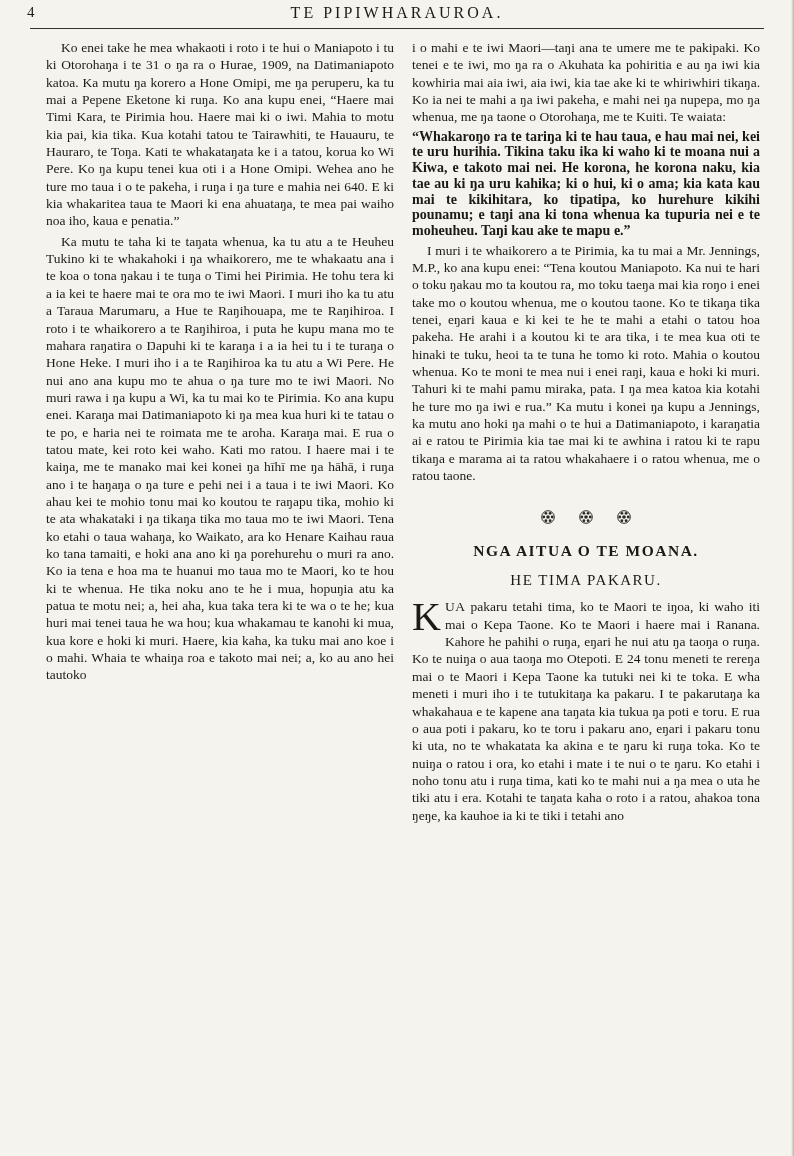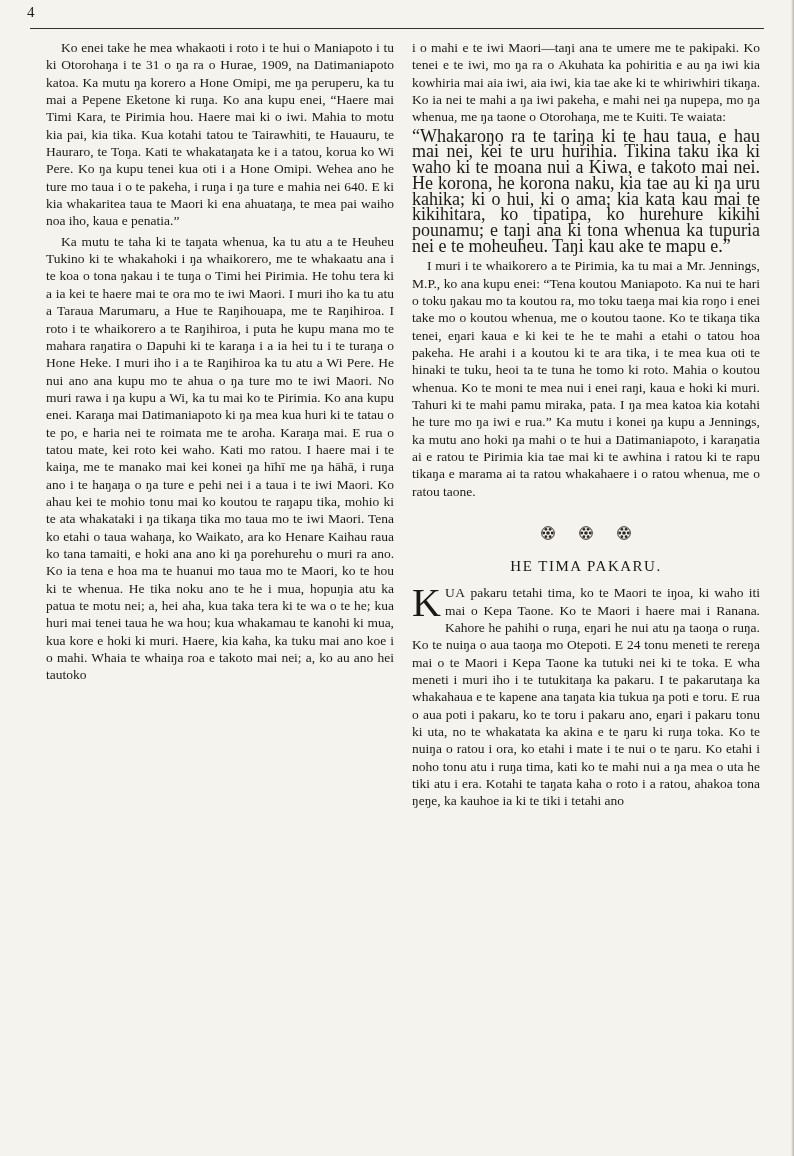--- a/index.html
+++ b/index.html
@@ -20,23 +20,24 @@
   .masthead { text-align:center; font-size:16px; letter-spacing:3px; }
   .header-rule { border-bottom:1px solid #37322b; margin:4px 30px 0 30px; }
 
   .columns { display:flex; gap:18px; padding:10px 32px 0 46px; }
   .col { width:348px; font-size:13.5px; line-height:17.35px; text-align:justify; }
   .col p { margin:0; }
   .col p + p { margin-top:3px; }
   .col p.indent { text-indent:15px; }
 
   .waiata {
-    font-size:18px;
+    font-size:14px;
     line-height:15.7px;
     margin:7px 0 7px 10px;
+    font-weight:bold;
   }
 
   .ornaments {
     display:flex; justify-content:center; align-items:center;
     gap:24px; margin:26px 0 18px 0;
   }
   .ornaments svg { display:block; }
 
   .article-heading {
     text-align:center; font-weight:bold; font-size:15.5px;
@@ -53,20 +54,21 @@
   }
   .lead { letter-spacing:0.5px; }
 </style>
 </head>
 <body>
 
 <div class="page">
 
   <header class="page-header">
     <div class="page-number">4</div>
+    <div class="masthead">TE PIPIWHARAUROA.</div>
   </header>
   <div class="header-rule"></div>
 
   <main class="columns">
 
     <section class="col">
       <p class="indent">Ko enei take he mea whakaoti i roto i te hui o Maniapoto i tu ki Otorohaŋa i te 31 o ŋa ra o Hurae, 1909, na Ŋatimaniapoto katoa. Ka mutu ŋa korero a Hone Omipi, me ŋa peruperu, ka tu mai a Pepene Eketone ki ruŋa. Ko ana kupu enei, “Haere mai Timi Kara, te Pirimia hou. Haere mai ki o iwi. Mahia to motu kia pai, kia tika. Kua kotahi tatou te Tairawhiti, te Hauauru, te Hauraro, te Toŋa. Kati te whakataŋata ke i a tatou, korua ko Wi Pere. Ko ŋa kupu tenei kua oti i a Hone Omipi. Wehea ano he ture mo taua i o te pakeha, i ruŋa i ŋa ture e mahia nei 640. E ki kia whakaritea taua te Maori ki ena ahuataŋa, te mea pai waiho noa iho, kaua e penatia.”</p>
       <p class="indent">Ka mutu te taha ki te taŋata whenua, ka tu atu a te Heuheu Tukino ki te whakahoki i ŋa whaikorero, me te whakaatu ana i te koa o tona ŋakau i te tuŋa o Timi hei Pirimia. He tohu tera ki a ia kei te haere mai te ora mo te iwi Maori. I muri iho ka tu atu a Taraua Marumaru, a Hue te Raŋihouapa, me te Raŋihiroa. I roto i te whaikorero a te Raŋihiroa, i puta he kupu mana mo te mahara raŋatira o Ŋapuhi ki te karaŋa i a ia hei tu i te turaŋa o Hone Heke. I muri iho i a te Raŋihiroa ka tu atu a Wi Pere. He nui ano ana kupu mo te ahua o ŋa ture mo te iwi Maori. No muri rawa i ŋa kupu a Wi, ka tu mai ko te Pirimia. Ko ana kupu enei. Karaŋa mai Ŋatimaniapoto ki ŋa mea kua huri ki te tatau o te po, e haria nei te roimata me te aroha. Karaŋa mai. E rua o tatou mate, kei roto kei waho. Kati mo ratou. I haere mai i te kaiŋa, me te manako mai kei konei ŋa hīhī me ŋa hāhā, i ruŋa ano i te haŋaŋa o ŋa ture e pehi nei i a taua i te iwi Maori. Ko ahau kei te mohio tonu mai ko koutou te raŋapu tika, mohio ki te ata whakataki i ŋa tikaŋa tika mo taua mo te iwi Maori. Tena ko etahi o taua wahaŋa, ko Waikato, ara ko Henare Kaihau raua ko tana tamaiti, e hoki ana ano ki ŋa porehurehu o muri ra ano. Ko ia tena e hoa ma te huanui mo taua mo te Maori, ko te hou ki te whenua. He tika noku ano te he i mua, hopuŋia atu ka patua te motu nei; a, hei aha, kua taka tera ki te wa o te he; kua huri mai tenei taua he wa hou; kua whakamau te kanohi ki mua, kua kore e hoki ki muri. Haere, kia kaha, ka tuku mai ano koe i o mahi. Whaia te whaiŋa roa e takoto mai nei; a, ko au ano hei tautoko</p>
     </section>
 
@@ -109,20 +111,21 @@
             <circle cx="16" cy="10" r="2"></circle>
               <circle cx="13" cy="15.2" r="2"></circle>
               <circle cx="7" cy="15.2" r="2"></circle>
             <circle cx="4" cy="10" r="2"></circle>
               <circle cx="7" cy="4.8" r="2"></circle>
               <circle cx="13" cy="4.8" r="2"></circle>
           </g>
         </svg>
       </div>
 
+      <h2 class="article-heading">NGA AITUA O TE MOANA.</h2>
       <h3 class="article-subheading">HE TIMA PAKARU.</h3>
 
       <p class="article-body"><span class="dropcap">K</span><span class="lead">UA</span>
         <span>pakaru tetahi tima, ko te Maori te iŋoa, ki waho iti mai o Kepa Taone. Ko te Maori i haere mai i Ranana. Kahore he pahihi o ruŋa, eŋari he nui atu ŋa taoŋa o ruŋa. Ko te nuiŋa o aua taoŋa mo Otepoti. E 24 tonu meneti te rereŋa mai o te Maori i Kepa Taone ka tutuki nei ki te toka. E wha meneti i muri iho i te tutukitaŋa ka pakaru. I te pakarutaŋa ka whakahaua e te kapene ana taŋata kia tukua ŋa poti e toru. E rua o aua poti i pakaru, ko te toru i pakaru ano, eŋari i pakaru tonu ki uta, no te whakatata ka akina e te ŋaru ki ruŋa toka. Ko te nuiŋa o ratou i ora, ko etahi i mate i te nui o te ŋaru. Ko etahi i noho tonu atu i ruŋa tima, kati ko te mahi nui a ŋa mea o uta he tiki atu i era. Kotahi te taŋata kaha o roto i a ratou, ahakoa tona ŋeŋe, ka kauhoe ia ki te tiki i tetahi ano</span>
       </p>
     </section>
 
   </main>
 
   <div class="scan-edge"></div>

